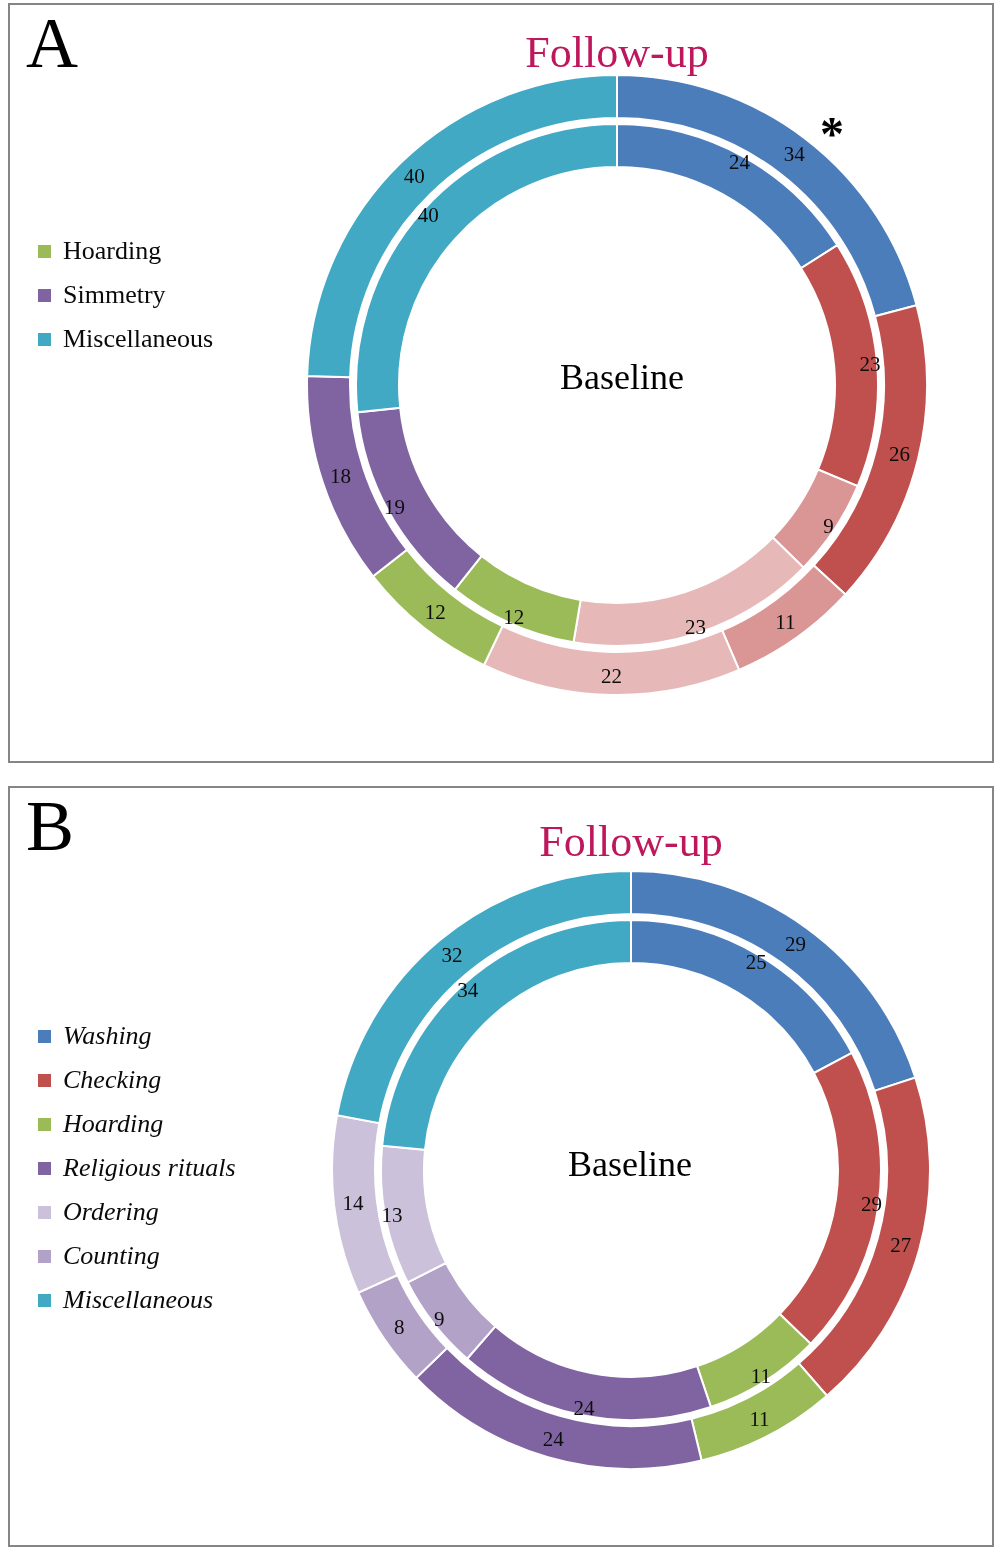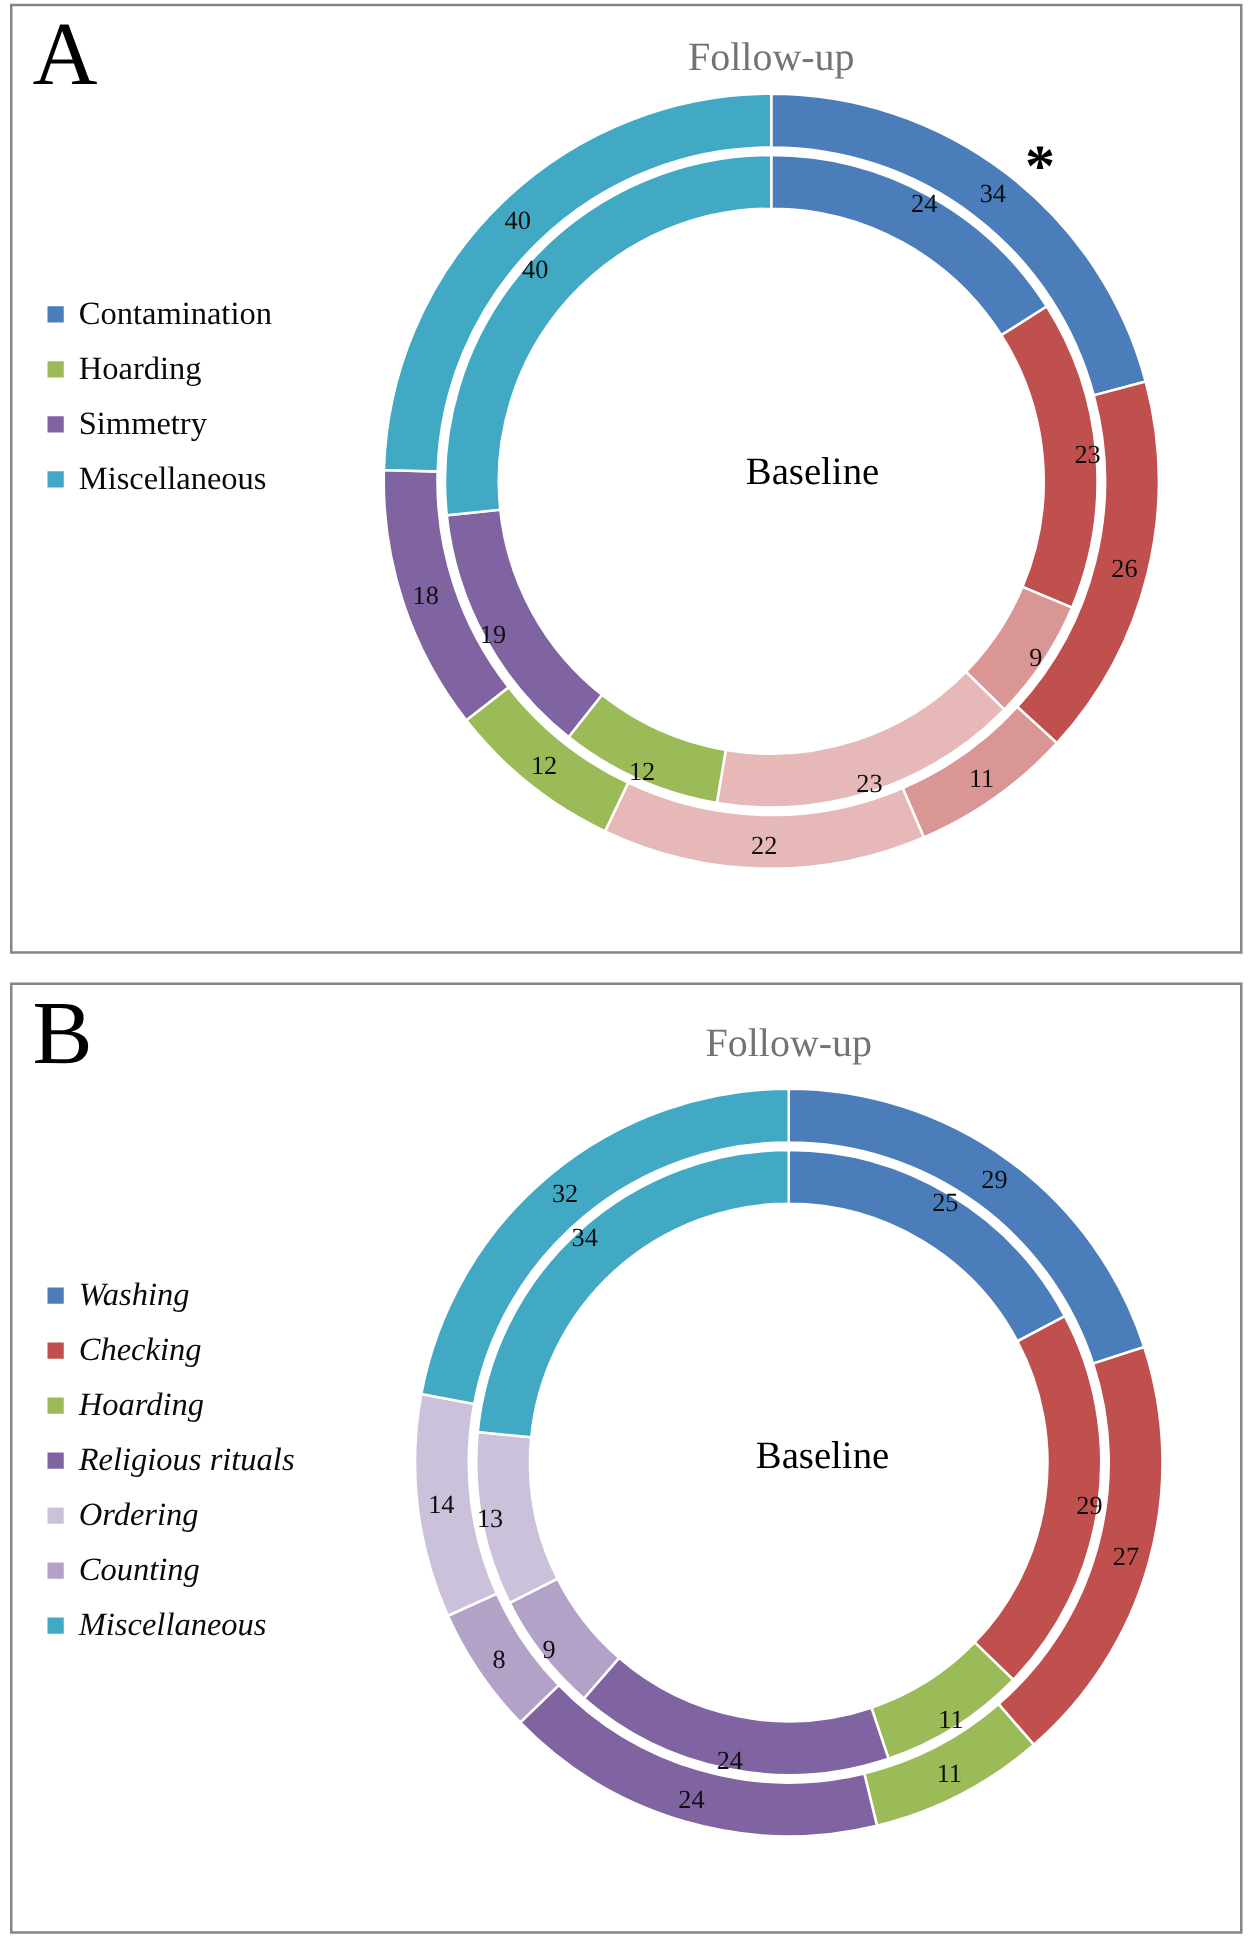--- a/index.html
+++ b/index.html
@@ -3,22 +3,22 @@
 <meta charset="utf-8">
 <style>
   html,body{margin:0;padding:0;background:#fff;}
   body{width:1000px;height:1552px;position:relative;
        font-family:"Liberation Serif","DejaVu Serif",serif;color:#111;}
   .panel{position:absolute;left:8px;width:986px;background:#fff;
          border:2px solid #858585;box-sizing:border-box;overflow:hidden;}
   #panel-0{top:3px;height:760px;}
   #panel-1{top:786px;height:761px;}
   .panel-letter{position:absolute;left:16px;top:2px;font-size:72px;line-height:1;color:#000;}
-  .ring-title{position:absolute;transform:translateX(-50%);font-size:32px;color:#737373;white-space:nowrap;}
-  .center-label{position:absolute;transform:translate(-50%,-50%);font-size:31px;color:#000;white-space:nowrap;margin-left:28px;}
+  .ring-title{position:absolute;transform:translateX(-50%);font-size:44px;color:#be185d;white-space:nowrap;}
+  .center-label{position:absolute;transform:translate(-50%,-50%);font-size:36px;color:#000;white-space:nowrap;}
   .annotation{position:absolute;transform:translate(-50%,-50%);font-size:48px;font-weight:bold;color:#000;}
   .legend{position:absolute;left:28px;list-style:none;margin:0;padding:0;}
   .legend li{height:44px;display:flex;align-items:center;}
   .legend .swatch{width:13px;height:13px;margin-right:12px;flex:0 0 13px;}
   .legend .lbl{font-size:26px;color:#0a0a0a;white-space:nowrap;}
   #panel-0 .legend{top:224px;}
   #panel-1 .legend{top:226px;font-style:italic;}
   svg{position:absolute;left:0;top:0;}
   svg text{font-family:"Liberation Serif","DejaVu Serif",serif;font-size:21px;fill:#0d0d0d;}
 </style>
@@ -54,24 +54,20 @@
       <path d="M563.47 637.34 A261 261 0 0 1 444.88 584.54 L471.59 550.85 A218 218 0 0 0 570.64 594.95 Z" fill="#9bbb59" stroke="#ffffff" stroke-width="2"></path>
       <text x="503.7" y="612.0" text-anchor="middle" dominant-baseline="central">12</text>
       <path d="M444.88 584.54 A261 261 0 0 1 347.43 407.28 L390.19 402.79 A218 218 0 0 0 471.59 550.85 Z" fill="#8064a2" stroke="#ffffff" stroke-width="2"></path>
       <text x="384.4" y="502.4" text-anchor="middle" dominant-baseline="central">19</text>
       <path d="M347.43 407.28 A261 261 0 0 1 607.00 119.00 L607.00 162.00 A218 218 0 0 0 390.19 402.79 Z" fill="#41a9c4" stroke="#ffffff" stroke-width="2"></path>
       <text x="418.2" y="210.0" text-anchor="middle" dominant-baseline="central">40</text>
     </svg>
   <div class="center-label" style="left:612px;top:372px">Baseline</div>
   <div class="annotation" style="left:822px;top:128px">*</div>
   <ul class="legend">
-    <li>
-        <span class="swatch" style="background: rgb(75, 125, 187);"></span>
-        <span class="lbl">Contamination</span>
-      </li>
     <li>
         <span class="swatch" style="background: rgb(155, 187, 89);"></span>
         <span class="lbl">Hoarding</span>
       </li>
     <li>
         <span class="swatch" style="background: rgb(128, 100, 162);"></span>
         <span class="lbl">Simmetry</span>
       </li>
     <li>
         <span class="swatch" style="background: rgb(65, 169, 196);"></span>

